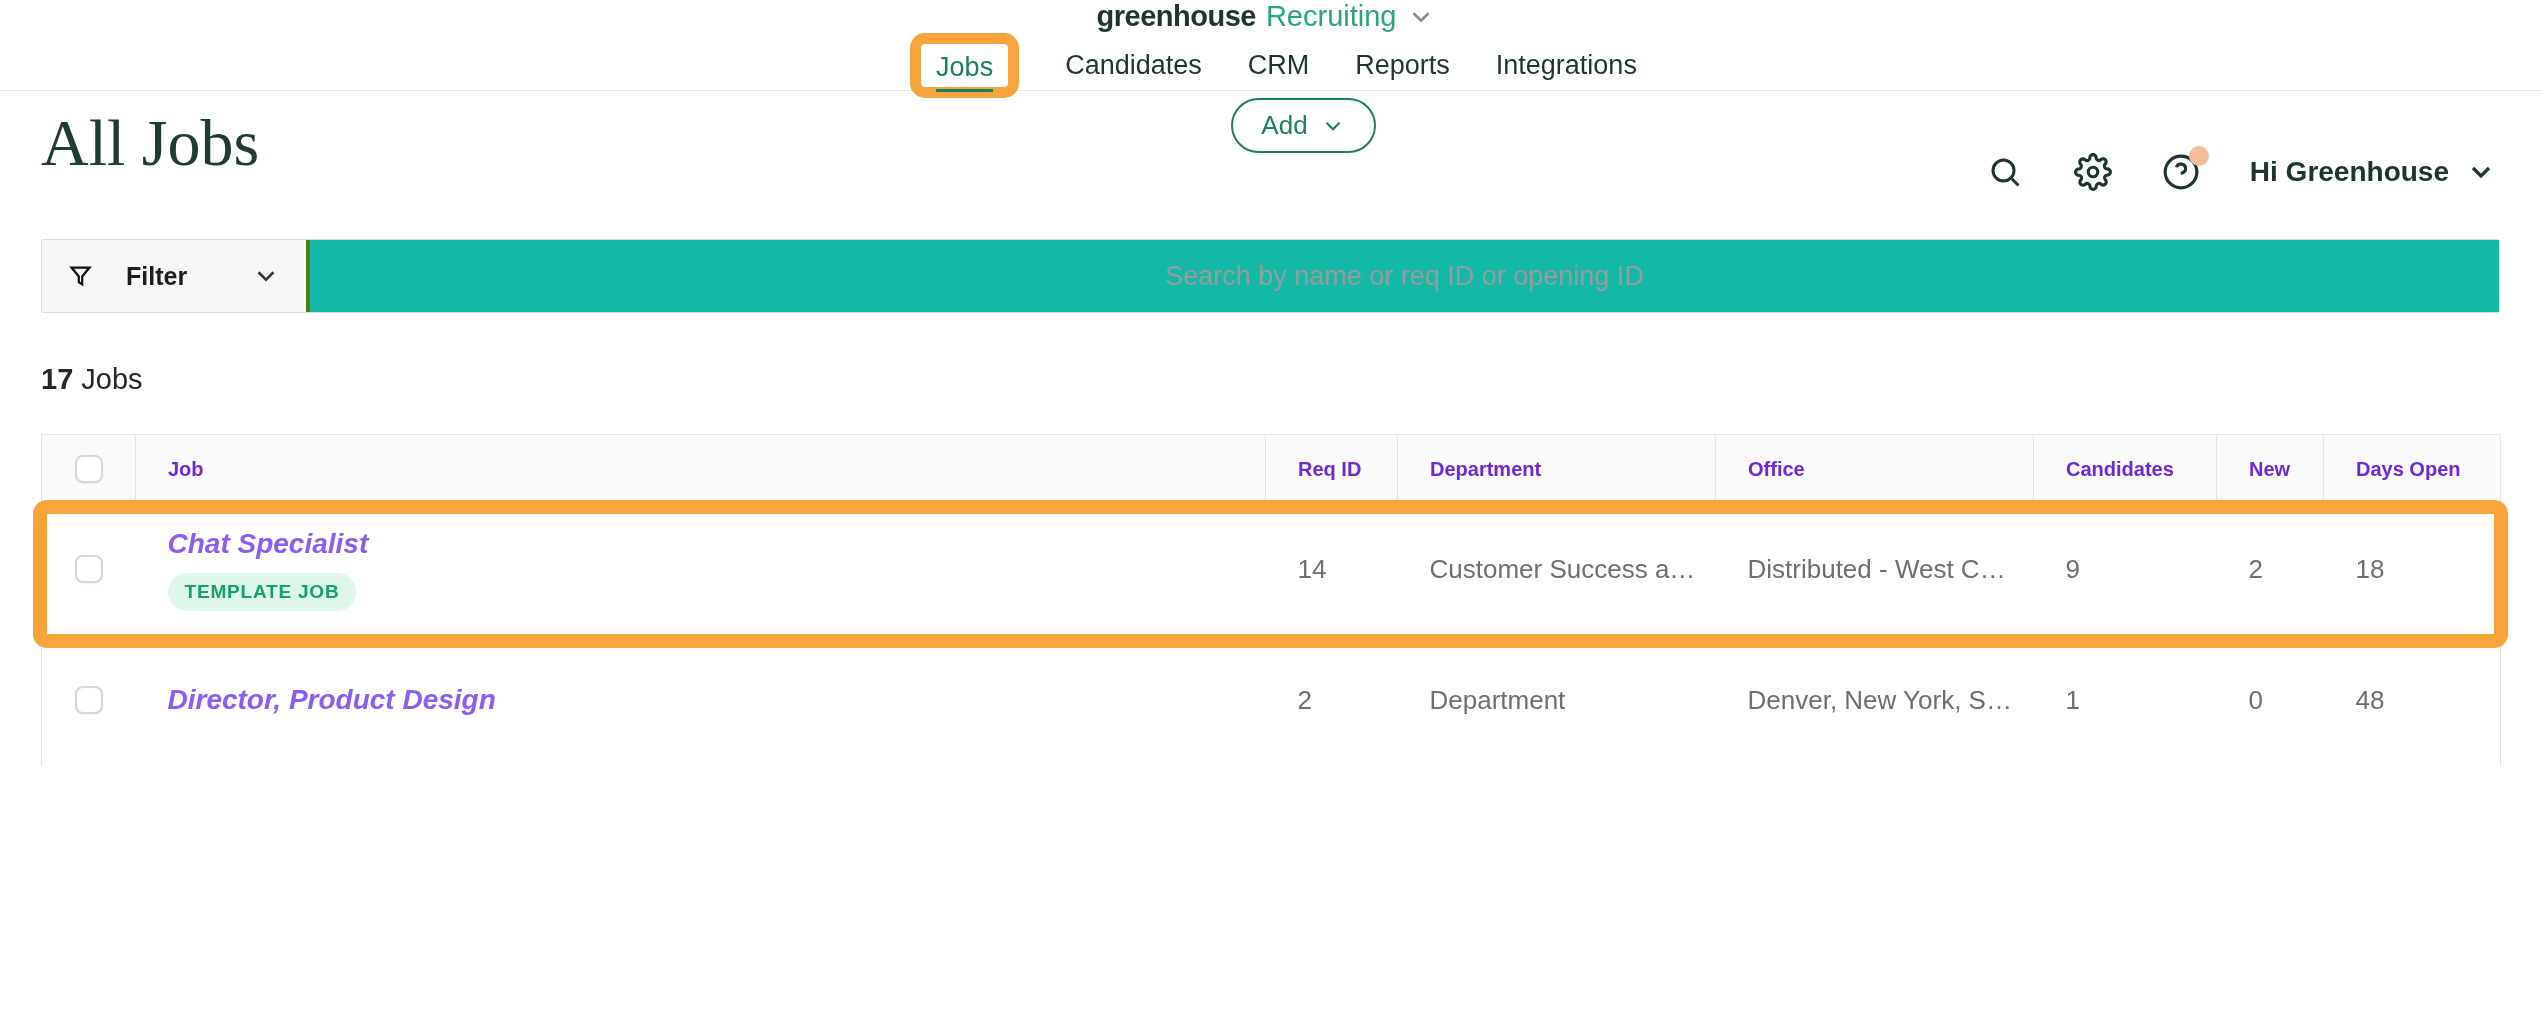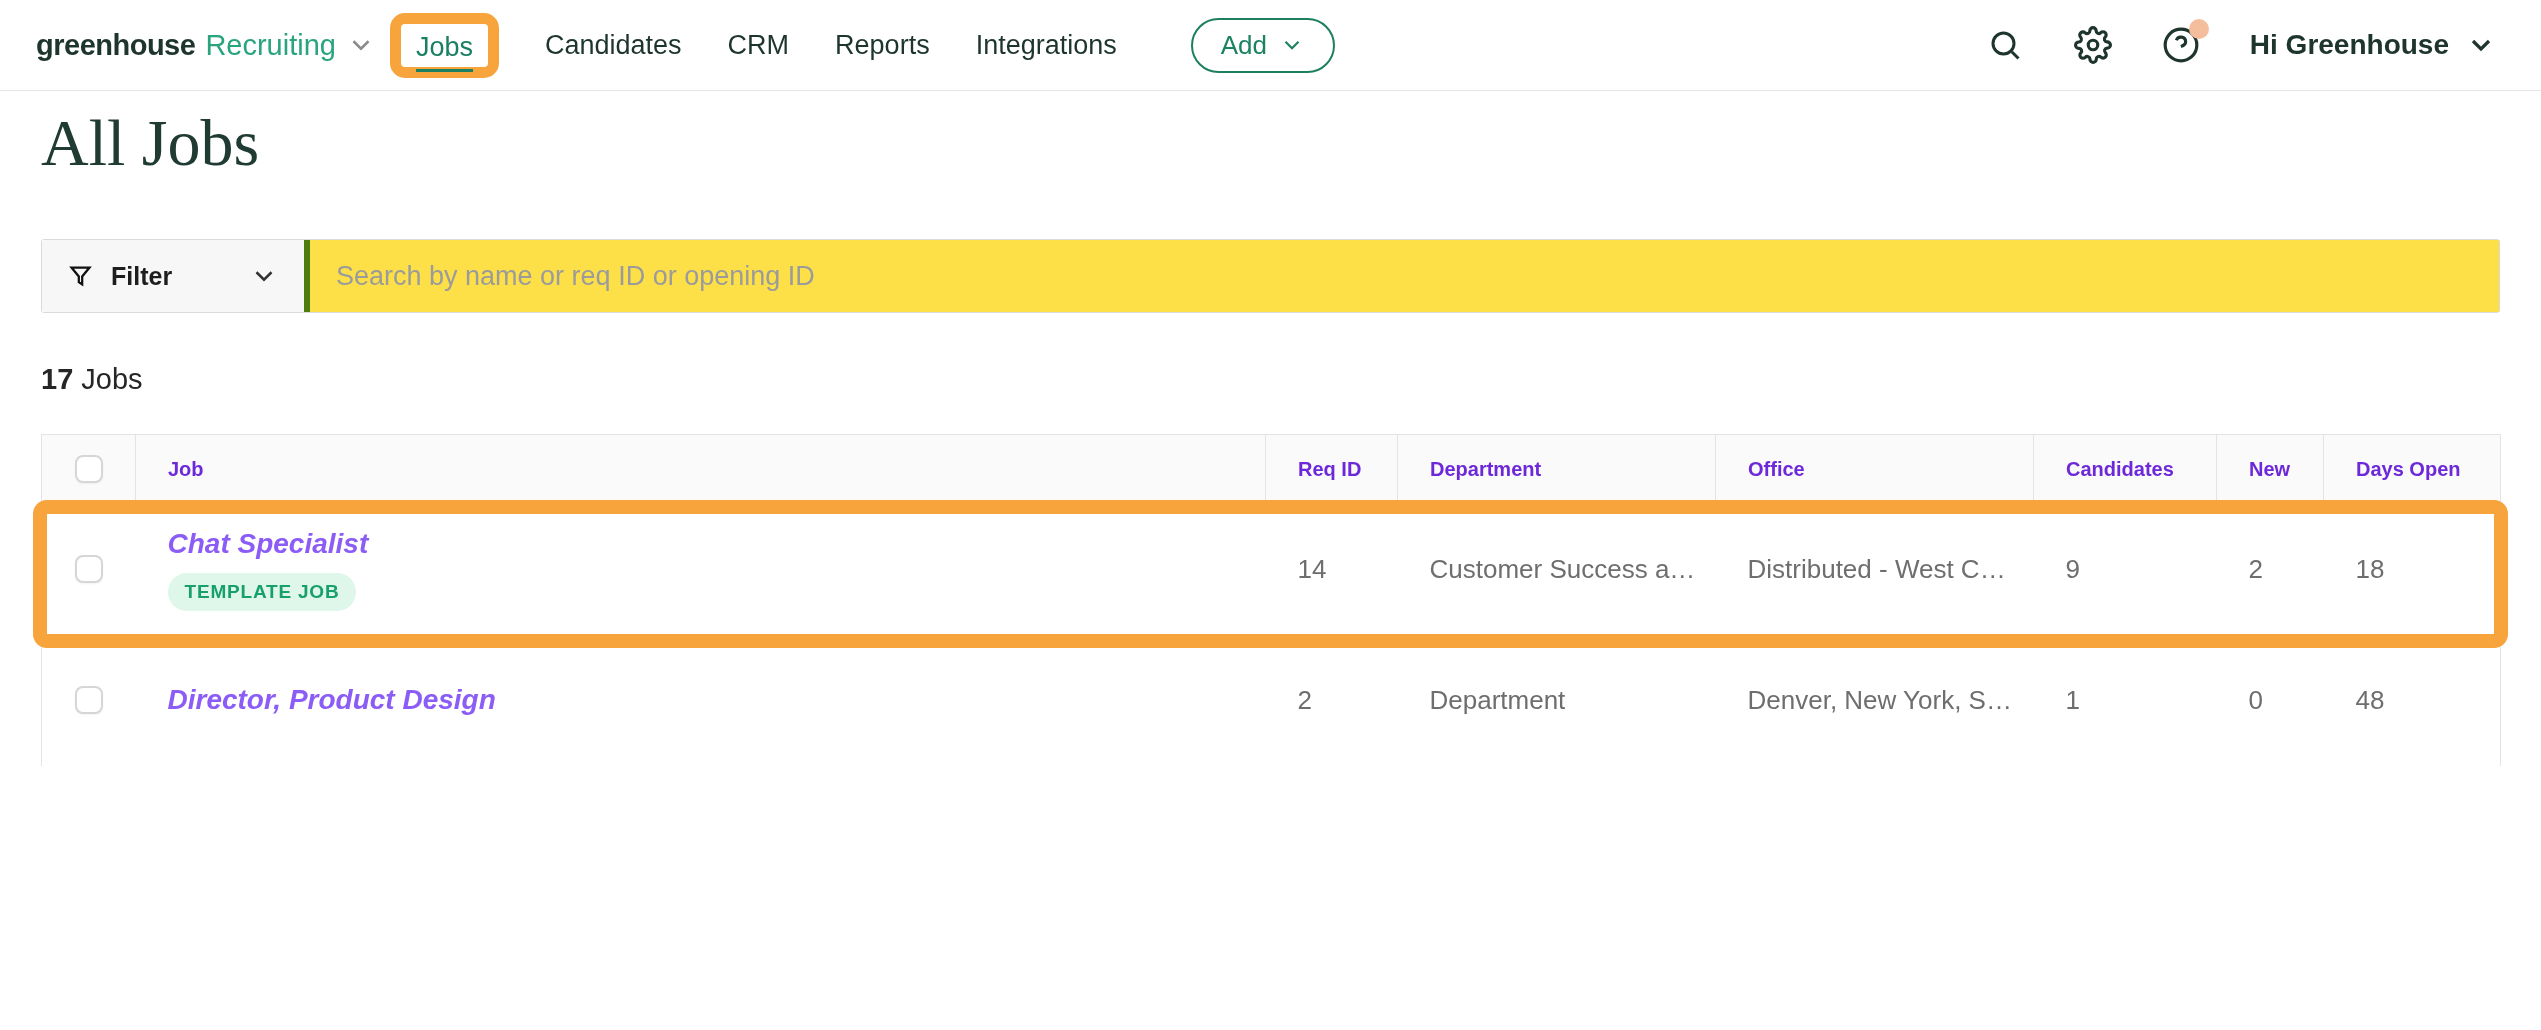--- a/index.html
+++ b/index.html
@@ -1,21 +1,21 @@
 <!DOCTYPE html>
 <html><head>
 <meta charset="utf-8">
 <style>
   * { margin:0; padding:0; box-sizing:border-box; }
   html,body { width:2541px; height:1030px; overflow:hidden; background:#ffffff;
               font-family:"Liberation Sans", sans-serif; }
 
   
   .topnav { height:91px; display:flex; align-items:center;
-            padding:0 44px 0 36px; border-bottom:1px solid #e7e7e7; background:#fff; }
+            padding:0 44px 0 36px; border-bottom:1px solid #e7e7e7; background:#fff;flex-direction:column; }
   .logo { display:flex; align-items:center; gap:10px; cursor:pointer; }
   .logo-main { font-size:29px; font-weight:600; color:#1e352e; letter-spacing:-0.5px; }
   .logo-sub  { font-size:29px; color:#2aa47e; }
   .logo .chev { stroke:#8a8a8a; }
 
   .navlinks { display:flex; align-items:center; gap:46px; margin-left:14px; }
   .nav-link { font-size:27px; color:#1e352e; text-decoration:none; cursor:pointer; white-space:nowrap; }
   .jobs-annot { border:11px solid #f6a43b; border-radius:15px; background:#fff;
                 padding:8px 15px 4px 15px; display:inline-block; }
   .nav-link.active { color:#1a8063; border-bottom:3px solid #1a8063; padding-bottom:7px; }
@@ -34,27 +34,27 @@
   .user-menu { display:flex; align-items:flex-start; gap:16px; cursor:pointer; }
   .user-name { font-size:28px; font-weight:700; color:#1e352e; }
 
   
   main { padding:0 41px; }
   .page-title { font-family:"Liberation Serif", serif; font-weight:500;
                 font-size:66px; line-height:76px; color:#203b34; margin-top:14px; }
 
   .filter-bar { margin-top:58px; height:74px; display:flex; align-items:stretch;
                 border:1px solid #dbdbdb; border-radius:3px; background:#fff; }
-  .filter-btn { width:268px; background:#f7f7f7; border:none; border-right:6px solid #4d7c0f;
-                display:flex; align-items:center; gap:17px; padding:0 25px; cursor:pointer;
+  .filter-btn { width:268px; background:#f7f7f7; border:none; border-right:4px solid #4d7c0f;
+                display:flex; align-items:center; gap:32px; padding:0 25px; cursor:pointer;
                 font-family:"Liberation Sans", sans-serif; }
   .filter-btn .flabel { font-size:25px; font-weight:600; color:#1e1e1e; }
   .filter-btn .fchev { margin-left:auto; }
   .search-input { flex:1; border:none; outline:none; font-size:27px; color:#333;
-                  padding:0 26px; font-family:"Liberation Sans", sans-serif; background:#fde047; }
+                  padding:0 26px; font-family:"Liberation Sans", sans-serif; background:#14b8a6;text-align:center; }
   .search-input::placeholder { color:#9b9b9b; }
 
   .count-line { margin-top:50px; font-size:29px; color:#262626; }
   .count-line .num { font-weight:700;margin-top:20px; }
 
   
   .table-wrap { margin-top:38px; position:relative; }
   table { width:100%; border-collapse:collapse; table-layout:fixed;
           border:1px solid #e4e4e4; border-bottom:none; }
   th { height:69px; background:#fafafa; border:1px solid #e4e4e4;

